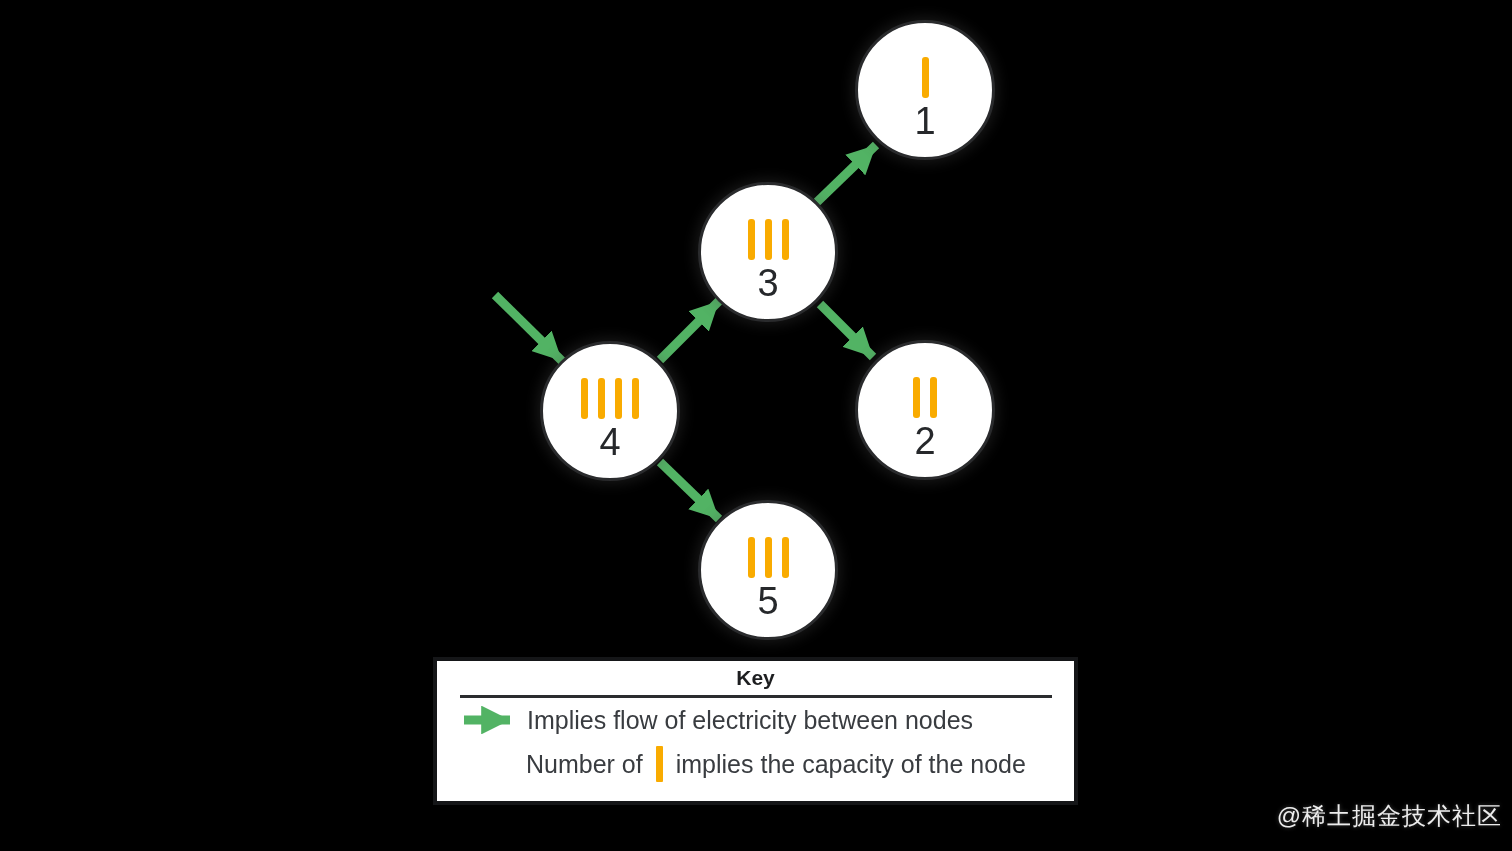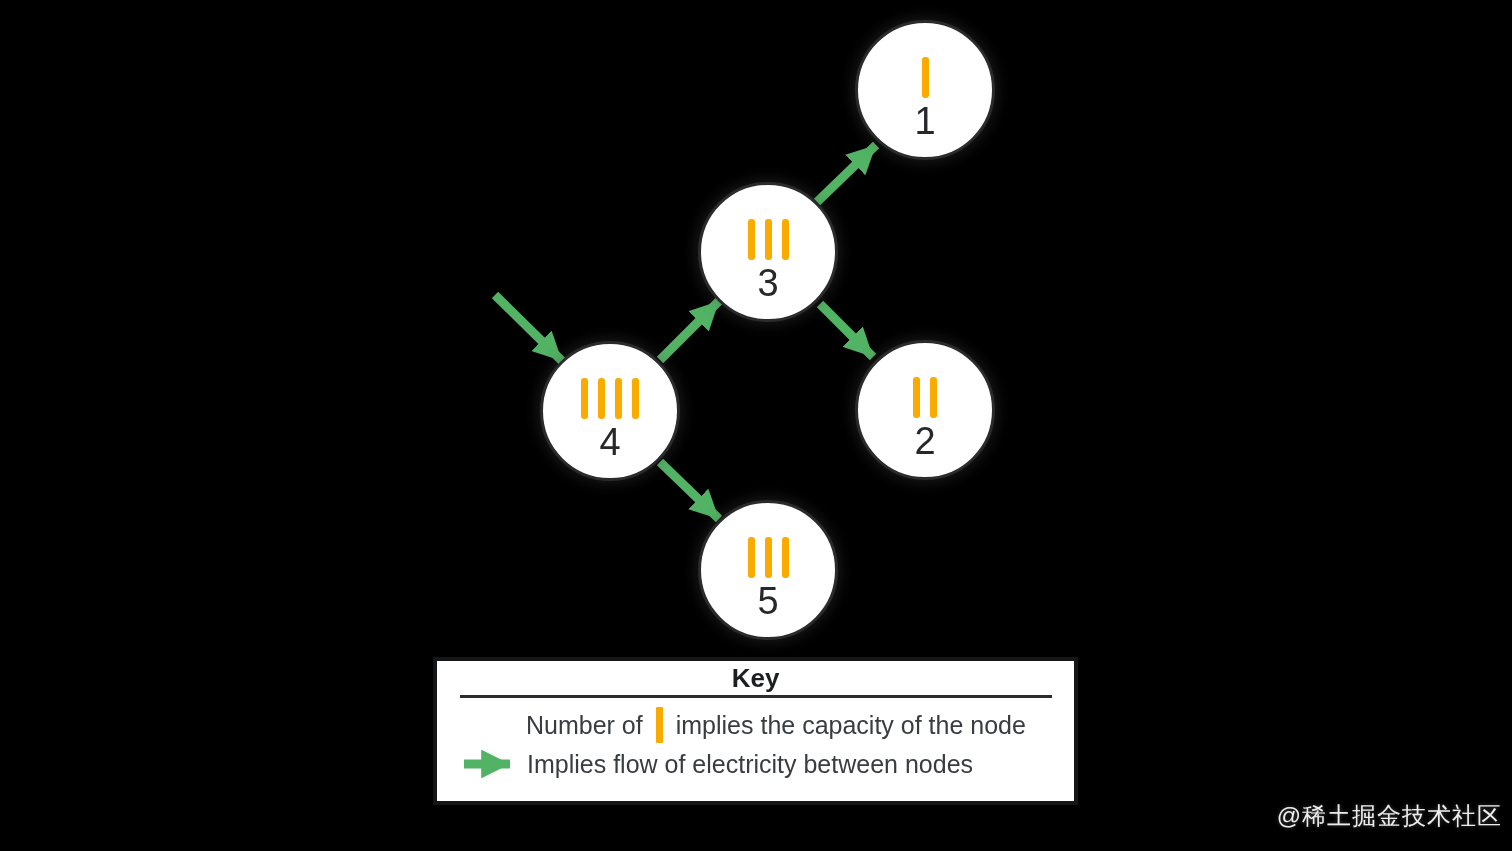--- a/index.html
+++ b/index.html
@@ -40,21 +40,21 @@
 
   
   #key-box {
     position: absolute; left: 433px; top: 657px;
     width: 645px; height: 148px;
     background: #ffffff;
     border: 4px solid #151618;
   }
   .key-title {
     margin-top: 4px; text-align: center;
-    font-size: 26px; line-height: 26px; font-weight: bold;
+    font-size: 21px; line-height: 26px; font-weight: bold;
     color: #1d1e20;
   }
   .key-divider { width: 592px; height: 3px; background: #2a2c2e; margin: 4px auto 0; }
   .key-row { display: flex; align-items: center; height: 34px; }
   .key-row1 { margin-top: 5px; padding-left: 25px; }
   .key-row2 { margin-top: 10px; padding-left: 89px; }
   .key-text { font-size: 25px; color: #393c40; white-space: nowrap; }
   .key-arrow { margin-right: 13px; flex: 0 0 auto; }
   .key-bar {
     display: inline-block; flex: 0 0 auto;
@@ -126,26 +126,26 @@
       <span class="bar"></span>
       <span class="bar"></span>
       <span class="bar"></span>
     </div>
   <div class="node-label">5</div>
 </div>
 
 <div id="key-box">
   <div class="key-title">Key</div>
   <div class="key-divider"></div>
-  <div class="key-row key-row2">
-    <span class="key-text">Number of</span>
-    <span class="key-bar"></span>
-    <span class="key-text">implies the capacity of the node</span>
-  </div>
   <div class="key-row key-row1">
     <svg class="key-arrow" width="52" height="34" viewBox="0 0 52 34" xmlns="http://www.w3.org/2000/svg">
       <line class="edge" x1="2" y1="17" x2="48" y2="17" stroke-width="8" marker-end="url(#ah)"></line>
     </svg>
     <span class="key-text">Implies flow of electricity between nodes</span>
   </div>
+  <div class="key-row key-row2">
+    <span class="key-text">Number of</span>
+    <span class="key-bar"></span>
+    <span class="key-text">implies the capacity of the node</span>
+  </div>
 </div>
 
 <div id="watermark">@稀土掘金技术社区</div>
 
 </body></html>

